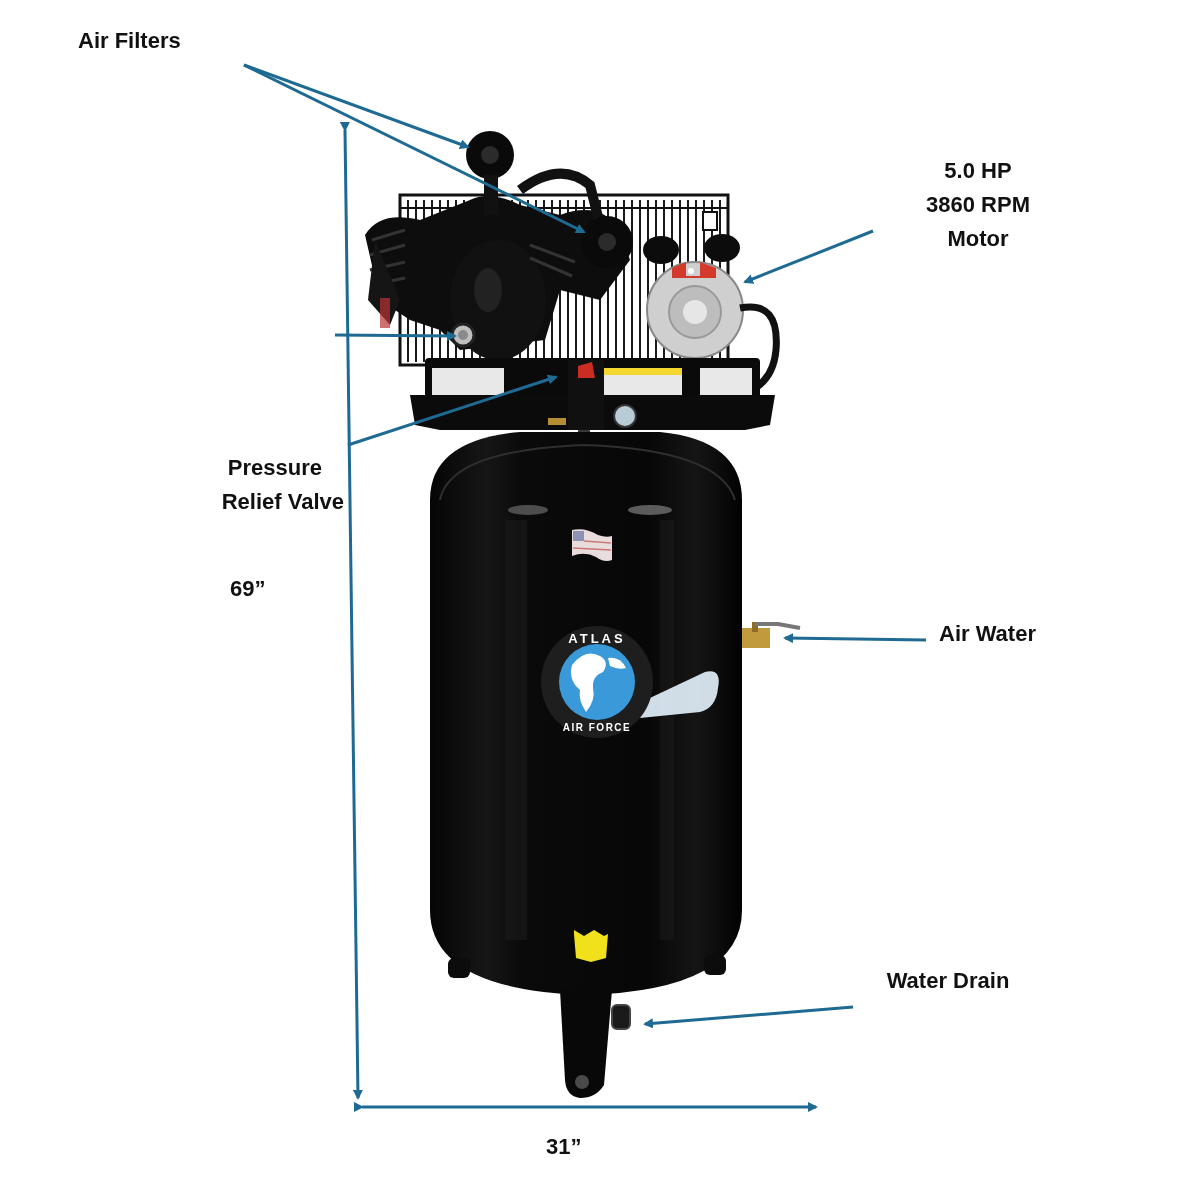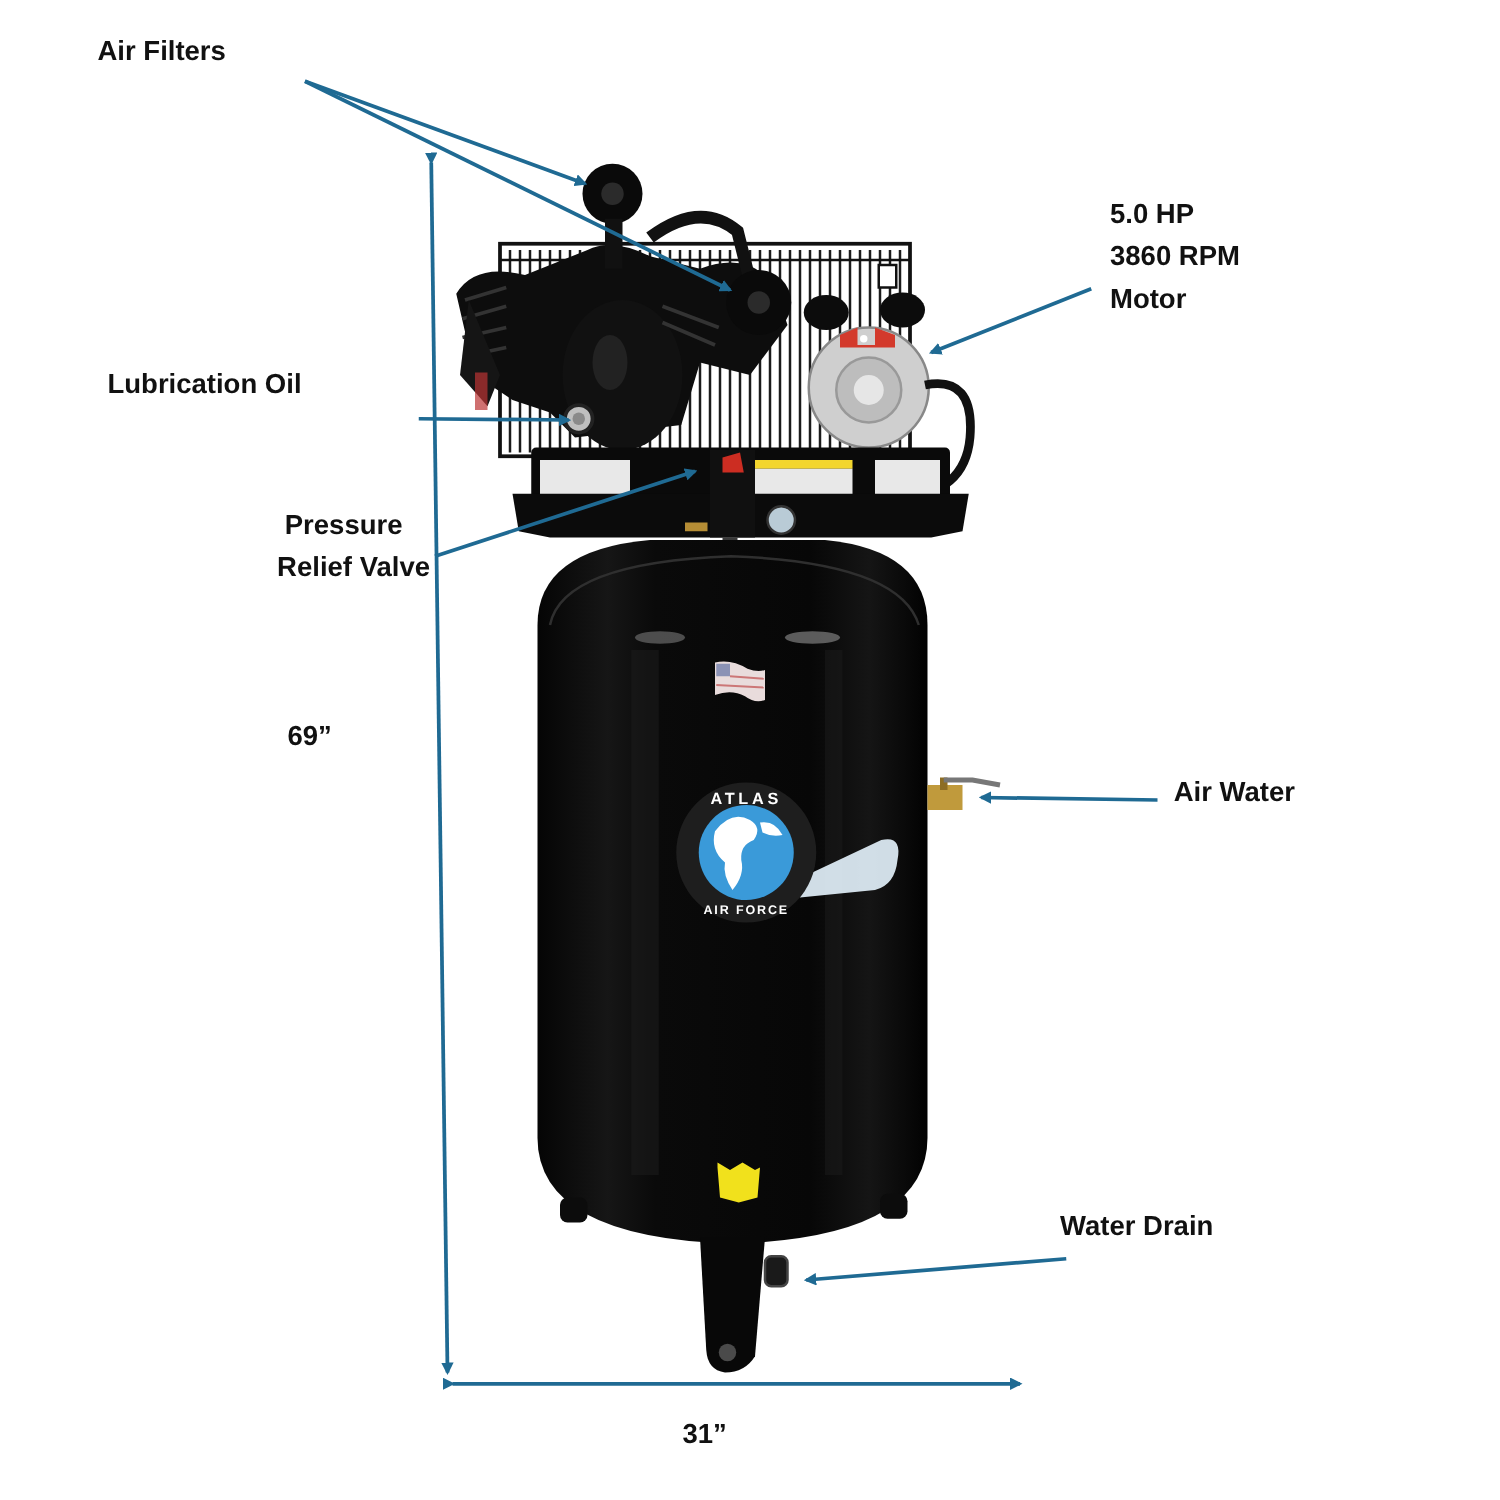--- a/index.html
+++ b/index.html
@@ -1,20 +1,20 @@
 <!DOCTYPE html>
 <html><head>
   <meta charset="utf-8">
   <style>
     html, body { margin: 0; padding: 0; background: #ffffff; }
     body { width: 1200px; height: 1200px; position: relative; overflow: hidden; font-family: "Liberation Sans", sans-serif; }
     .stage { position: absolute; left: 0; top: 0; width: 1200px; height: 1200px; }
     .label { position: absolute; font-family: "Liberation Sans", sans-serif; font-weight: bold; color: #111111; font-size: 22px; line-height: 1.55; white-space: nowrap; }
-    .label.center { }
-    .label.right { text-align: right; }
+    .label.center { text-align: center; }
+    .label.right { text-align: right; margin-top: 48px; }
     .label span { display: block; }
     svg.art { position: absolute; left: 0; top: 0; }
   </style>
 </head>
 <body>
 
 <div class="stage">
 
   <svg class="art" width="1200" height="1200" viewBox="0 0 1200 1200">
     <defs>
@@ -197,21 +197,20 @@
     <span>Air Filters</span>
   </div>
 
   <div class="label center" style="left:888px; top:154px; width:180px;">
     <span>5.0 HP</span>
     <span>3860 RPM</span>
     <span>Motor</span>
   </div>
 
   <div class="label" style="left:86px; top:290px;">
-    <span>Lubrication Oil</span>
   </div>
 
   <div class="label right" style="left:130px; top:403px; width:214px;">
     <span style="padding-right:22px;">Pressure</span>
     <span>Relief Valve</span>
   </div>
 
   <div class="label" style="left:939px; top:617px;">
     <span>Air Water</span>
   </div>

